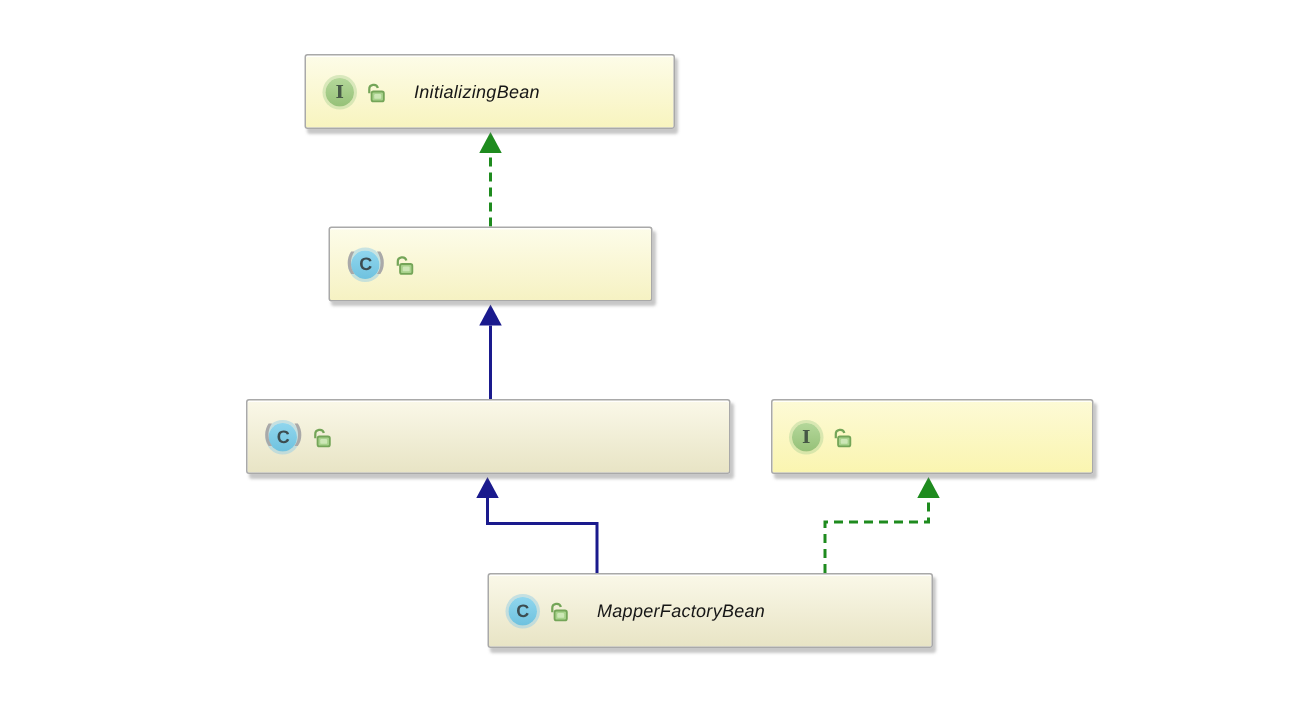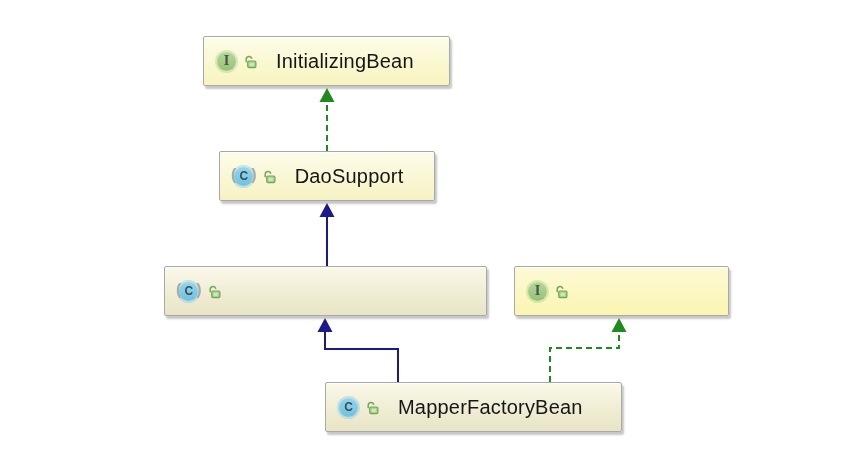--- a/index.html
+++ b/index.html
@@ -45,24 +45,25 @@
     font-size:12px;font-weight:bold;color:#3c4c50;line-height:1;
     font-family:"Liberation Sans", sans-serif;
   }
   .glyph.serif{font-family:"DejaVu Serif", serif;color:#465846;}
   .lock{margin-left:7px;flex:0 0 auto;}
   .lock .stroke{stroke:#74a558;stroke-width:1.5;fill:none;}
   .lock .body{fill:#a8d28c;stroke:#74a558;stroke-width:1.2;}
   .lock .inner{fill:#cde7b6;}
   .label{
     margin-left:18px;
-    font-size:20px;
+    font-size:12px;
     letter-spacing:.2px;
     color:#161616;
     white-space:nowrap;
+    font-style:italic;
   }
 </style>
 </head>
 <body>
 
 <div class="canvas">
   <svg id="edge-layer" viewBox="0 0 863 471" xmlns="http://www.w3.org/2000/svg">
       <polyline points="327,151 327,102" fill="none" stroke="#1e8b1e" stroke-width="2" stroke-dasharray="6 4"></polyline>
       <polygon points="327,88 334.5,102 319.5,102" fill="#1e8b1e"></polygon>
       <polyline points="327,266 327,217" fill="none" stroke="#1a1a8d" stroke-width="2"></polyline>
@@ -93,21 +94,20 @@
       <span class="circle cyan">
           <span class="glyph">C</span>
         </span>
       <span class="paren right">)</span>
     </span>
     <svg class="lock" width="15" height="15" viewBox="0 0 15 15" xmlns="http://www.w3.org/2000/svg">
       <path class="stroke" d="M3.2 8.2 L3.2 5.6 A2.9 2.9 0 0 1 8.9 4.7"></path>
       <rect class="body" x="4.7" y="7" width="8.2" height="6.6" rx="1.3"></rect>
       <rect class="inner" x="6.5" y="8.7" width="4.6" height="3.2" rx="0.8"></rect>
     </svg>
-    <span class="label">DaoSupport</span>
   </div>
     <div class="node" style="left: 164px; top: 266px; width: 323px; height: 50px; background: linear-gradient(rgb(250, 248, 232), rgb(232, 228, 197));">
     <span class="icon-wrap">
       <span class="paren left">(</span>
       <span class="circle cyan">
           <span class="glyph">C</span>
         </span>
       <span class="paren right">)</span>
     </span>
     <svg class="lock" width="15" height="15" viewBox="0 0 15 15" xmlns="http://www.w3.org/2000/svg">

